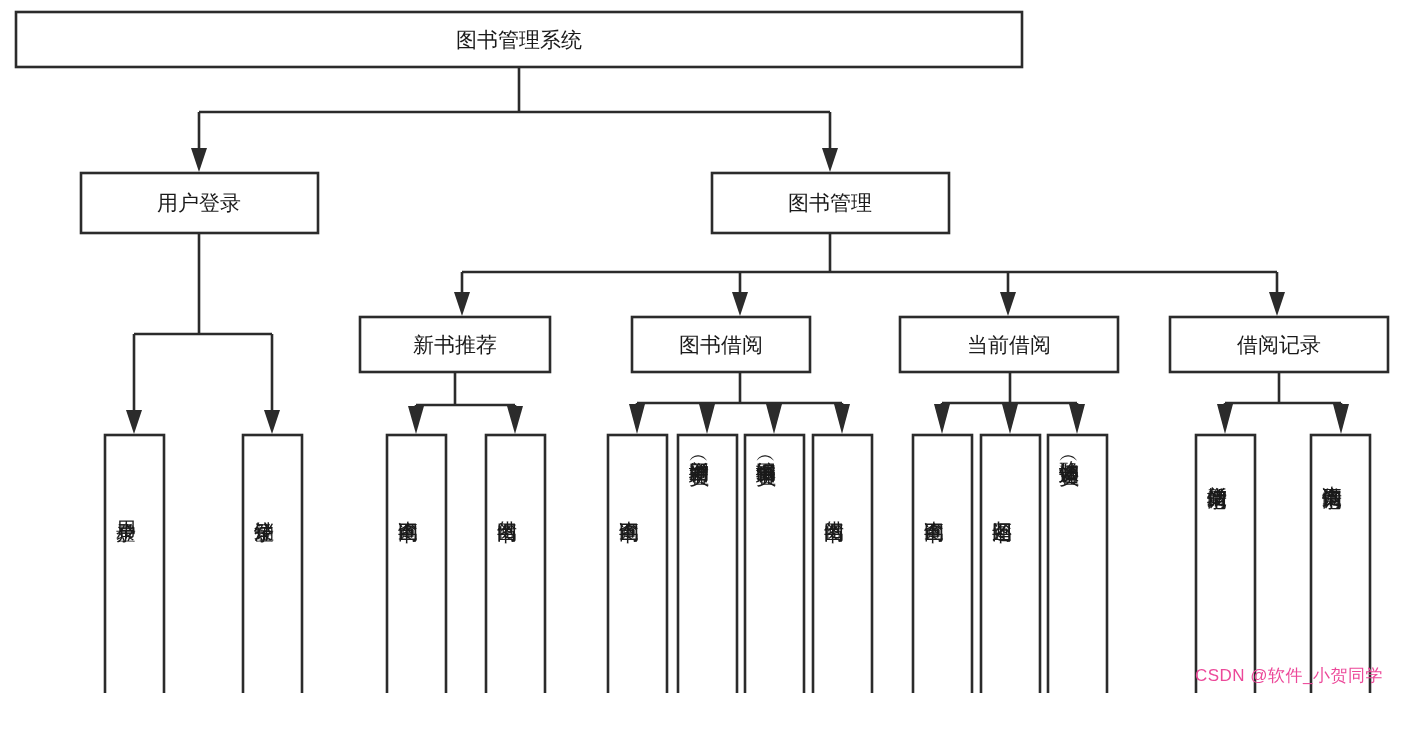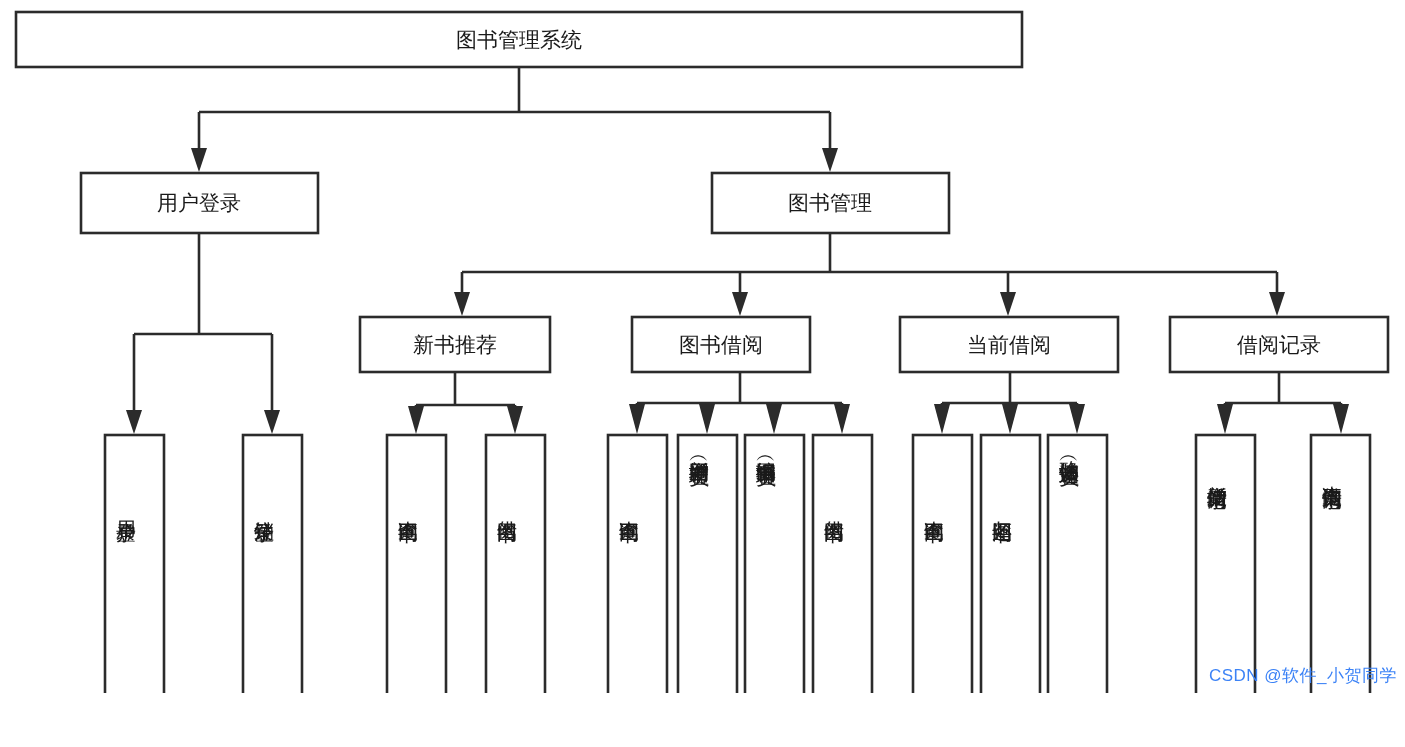--- a/index.html
+++ b/index.html
@@ -53,25 +53,25 @@
     font-family: "Liberation Sans", "DejaVu Sans", sans-serif;
     font-size: 20px;
     line-height: 1.12;
     color: #1a1a1a;
     letter-spacing: 1px;
     white-space: nowrap;
     pointer-events: none;
   }
   .watermark {
     position: absolute;
-    right: 8px;
+    right: 22px;
     bottom: 6px;
     font-family: "Liberation Sans", "DejaVu Sans", sans-serif;
     font-size: 17px;
-    color: #3b82f6;
+    color: #ec4899;
     white-space: nowrap;
     letter-spacing: 0.5px;
   }
 </style>
 </head>
 <body>
 
 <div id="canvas">
 
   <svg class="diagram" viewBox="0 0 1405 747">

